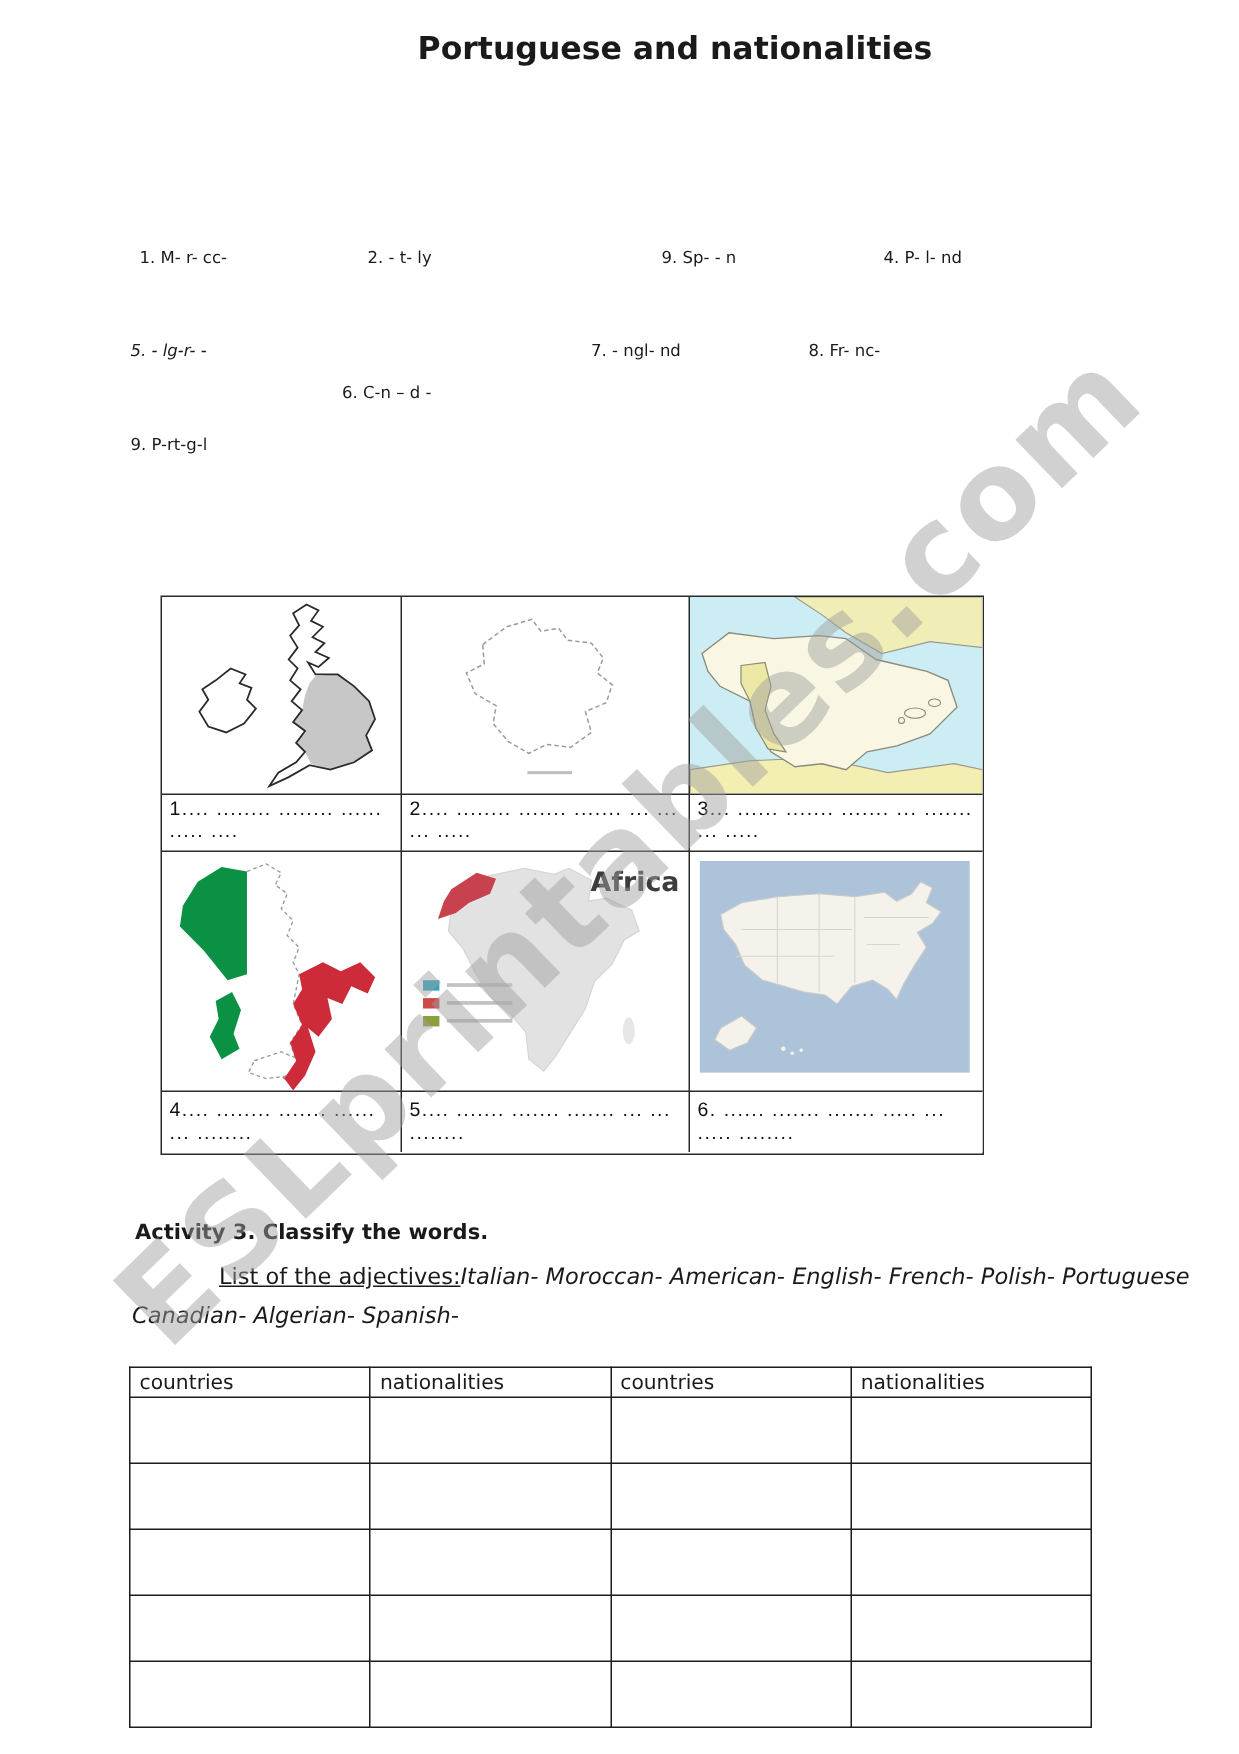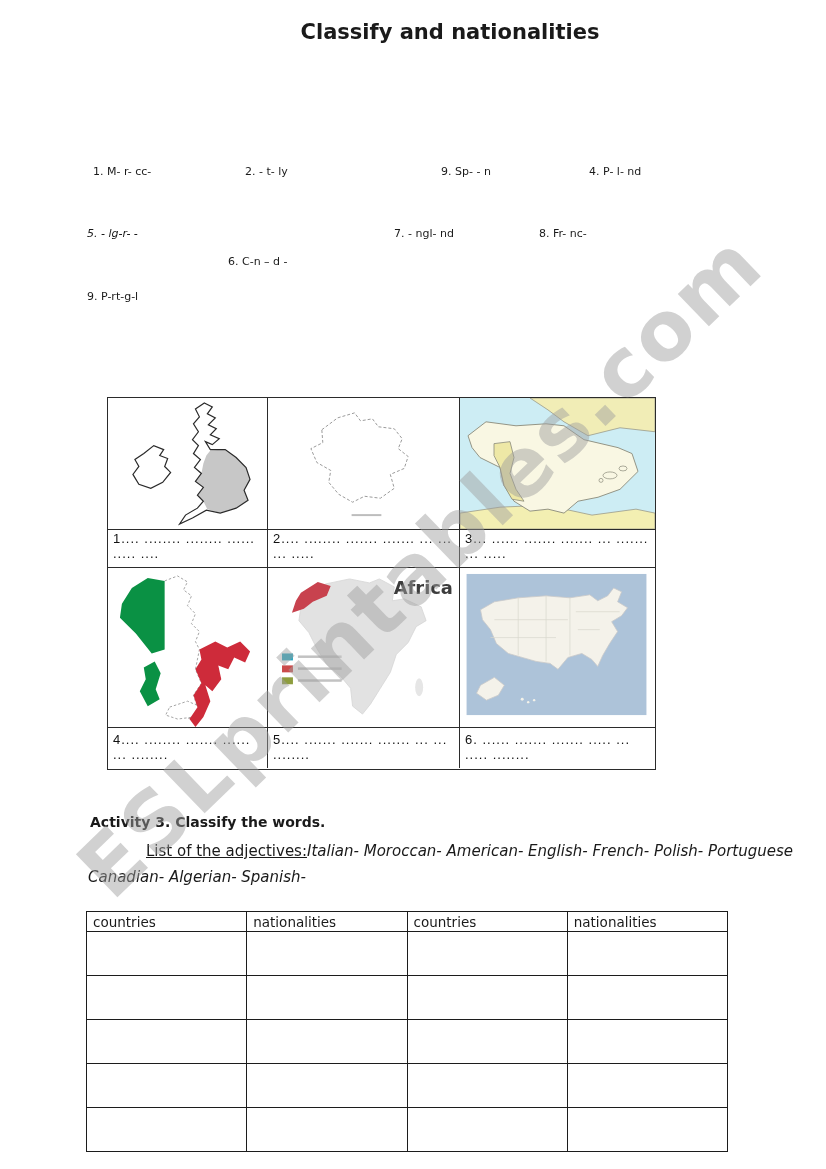--- a/index.html
+++ b/index.html
@@ -36,21 +36,21 @@
              letter-spacing:3px;color:rgba(158,158,158,0.48);z-index:30;pointer-events:none;
              white-space:nowrap;}
 </style>
 </head>
 <body>
 
 <div id="page">
 
   <div class="abs watermark">ESLprintables.com</div>
 
-  <div class="abs title">Classify and nationalities</div>
+  <div class="abs title">Portuguese and nationalities</div>
 
 
   <div class="abs item" style="left:93px;top:165px;">1.  M- r- cc-</div>
   <div class="abs item" style="left:245px;top:165px;text-align:center;">2. - t- ly</div>
   <div class="abs item" style="left:441px;top:165px;">9. Sp-  - n</div>
   <div class="abs item" style="left:589px;top:165px;">4. P- l- nd</div>
   <div class="abs item" style="left:87px;top:227px;font-style:italic;">5. - lg-r- -</div>
   <div class="abs item" style="left:228px;top:227px;margin-top:28px;">6. C-n – d -</div>
   <div class="abs item" style="left:394px;top:227px;">7. - ngl- nd</div>
   <div class="abs item" style="left:539px;top:227px;">8. Fr- nc-</div>

